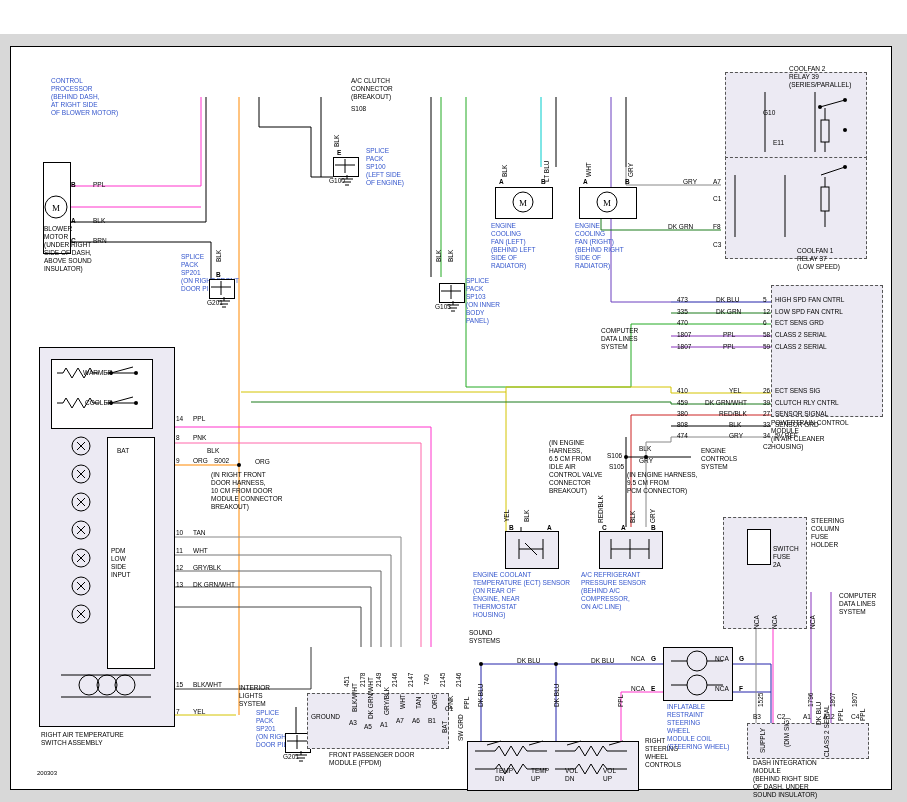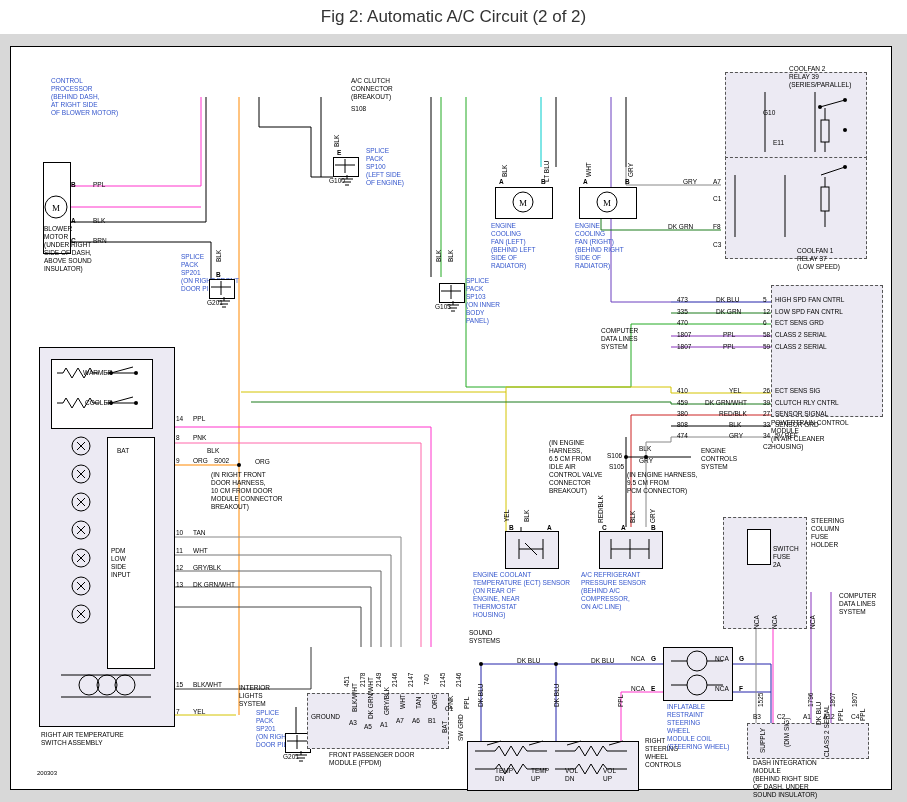--- a/index.html
+++ b/index.html
@@ -16,21 +16,20 @@
         transform-origin:0 0;transform:rotate(-90deg);}
   .box{position:absolute;border:1px solid #000;background:#eceaf3;}
   .boxw{position:absolute;border:1px solid #000;background:#ffffff;}
   .dash{position:absolute;border:1px dashed #555;background:#eceaf3;}
   svg{position:absolute;left:0;top:0;overflow:visible;}
 </style>
 </head>
 <body>
 
 <div id="page">
-  <div id="title">Fig 2: Automatic A/C Circuit (2 of 2)</div>
   <div id="frame">
     <div id="sheet">
 
       <svg width="880" height="742">
         <g stroke-width="1" fill="none">
 
           <path d="M55,139 L190,139 L190,50" stroke="#ff33cc"></path>
           <path d="M55,139 L55,150" stroke="#ff33cc"></path>
 
           <path d="M55,160 L190,160" stroke="#ff33cc"></path>

